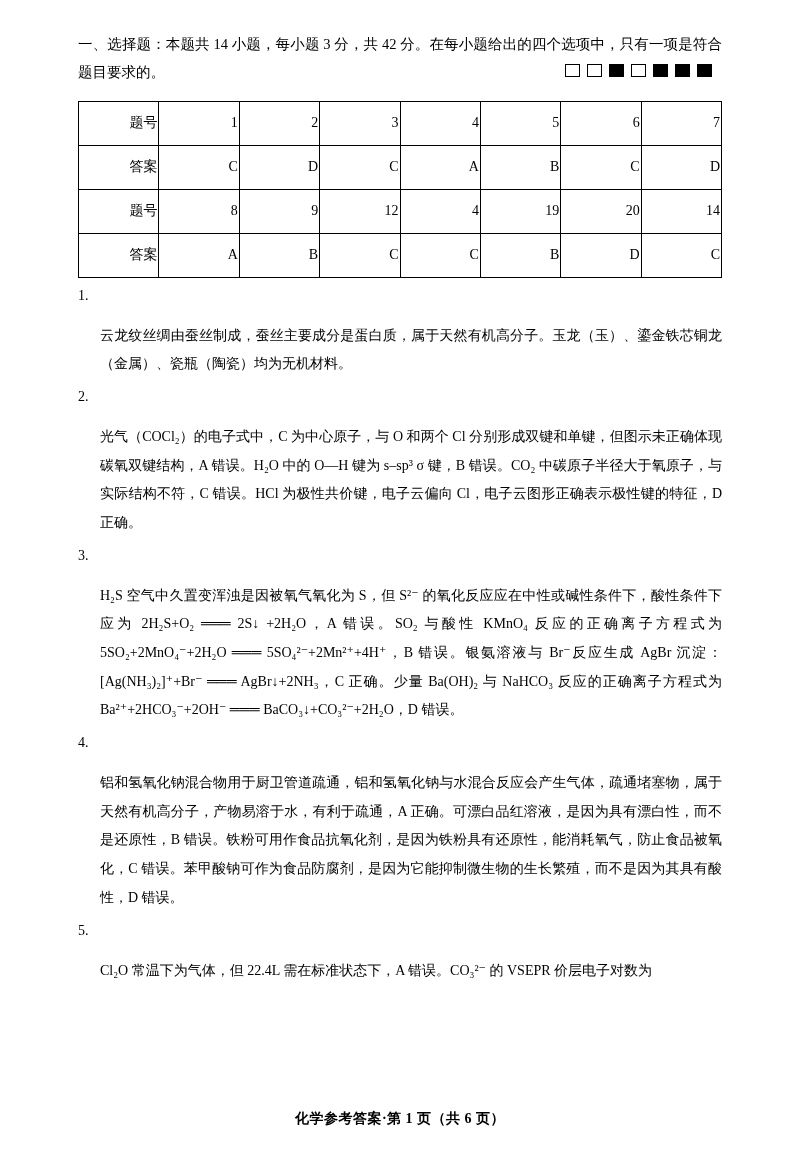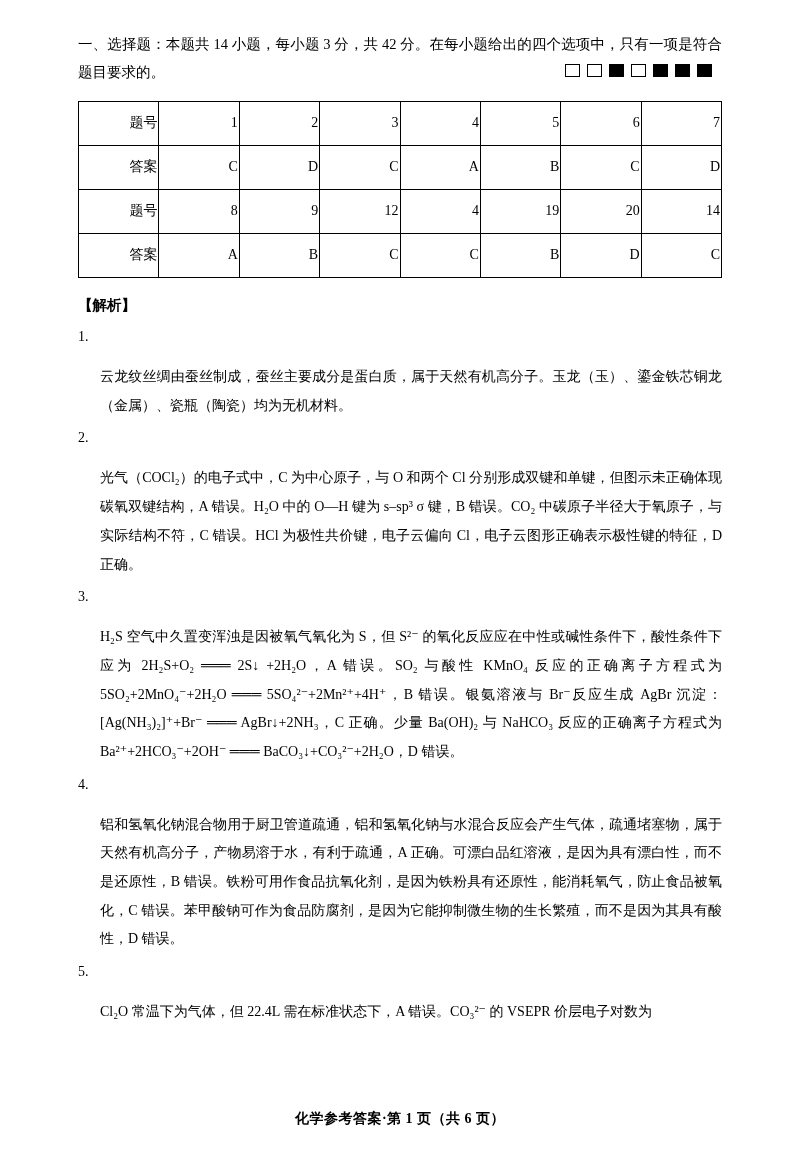--- a/index.html
+++ b/index.html
@@ -177,21 +177,20 @@
       <td>B</td>
       <td>C</td>
       <td>C</td>
       <td>B</td>
       <td>D</td>
       <td>C</td>
     </tr>
   </tbody>
     </table>
 
-  <div class="analysis-label">【解析】</div>
 
   <div class="item">
     <span class="num">1.</span>
     <span class="body">云龙纹丝绸由蚕丝制成，蚕丝主要成分是蛋白质，属于天然有机高分子。玉龙（玉）、鎏金铁芯铜龙（金属）、瓷瓶（陶瓷）均为无机材料。</span>
   </div>
 
   <div class="item">
     <span class="num">2.</span>
     <span class="body">光气（COCl₂）的电子式中，C 为中心原子，与 O 和两个 Cl 分别形成双键和单键，但图示未正确体现碳氧双键结构，A 错误。H₂O 中的 O—H 键为 s–sp³ σ 键，B 错误。CO₂ 中碳原子半径大于氧原子，与实际结构不符，C 错误。HCl 为极性共价键，电子云偏向 Cl，电子云图形正确表示极性键的特征，D 正确。</span>
   </div>

